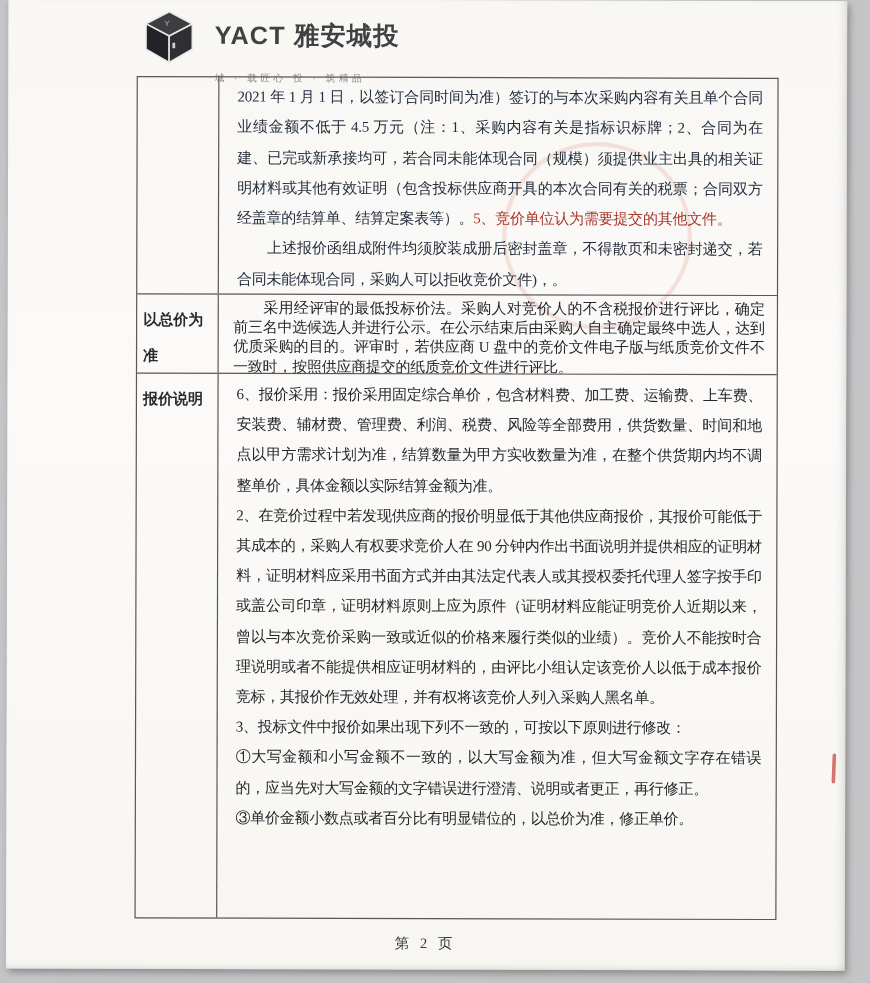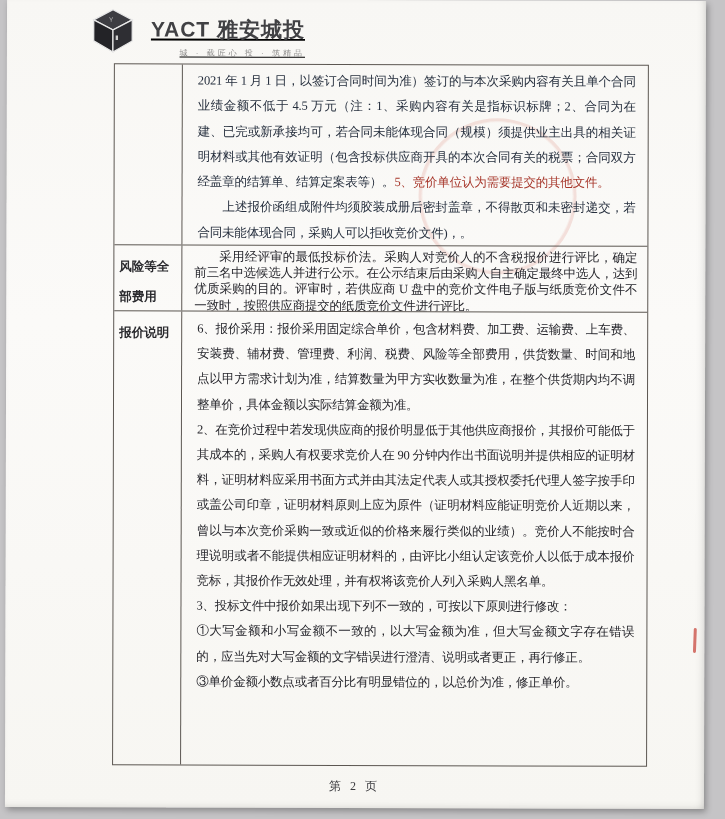--- a/index.html
+++ b/index.html
@@ -8,30 +8,30 @@
     background:#c5c4c6;
     font-family:"Liberation Serif","DejaVu Serif",serif;
   }
   .paper{
     position:absolute;left:6px;top:0;width:699px;height:808px;
     background:linear-gradient(180deg,#f8f7f4 0%,#fbfaf8 40%,#f7f6f2 100%);
     box-shadow:2px 3px 6px rgba(0,0,0,.30), inset -6px 0 10px -6px rgba(0,0,0,.18), inset 0 -5px 8px -5px rgba(0,0,0,.12);
     transform:rotate(.15deg);
   }
   
-  .logo-row{position:absolute;left:84px;top:8px;display:flex;gap:16px;align-items:flex-start;text-decoration:underline;}
+  .logo-row{position:absolute;left:112px;top:8px;display:flex;gap:16px;align-items:flex-start;}
   .cube{width:44px;height:47px;}
   .brand-block{padding-top:8px;}
   .brand{
     font-family:"Liberation Sans","DejaVu Sans",sans-serif;
     font-weight:700;font-size:21px;color:#414144;letter-spacing:1px;white-space:nowrap;
   }
   .tagline{
     font-family:"Liberation Sans","DejaVu Sans",sans-serif;
-    font-size:8px;color:#8e8d8c;letter-spacing:3px;margin-top:4px;white-space:nowrap;text-align:right;
+    font-size:8px;color:#8e8d8c;letter-spacing:3px;margin-top:16px;white-space:nowrap;
   }
   
   .doc-table{
     position:absolute;left:107px;top:64px;width:535px;height:702px;
     border:1px solid #5c5752;display:flex;flex-direction:column;box-sizing:border-box;
   }
   .t-row{display:flex;box-sizing:border-box;}
   .t-row + .t-row{border-top:1px solid #5c5752;}
   .row-1{height:180px;}
   .row-2{height:66px;}
@@ -93,21 +93,21 @@
 
     <div class="t-row row-1">
       <div class="cell-label"></div>
       <div class="cell-content">
         <p><span>2021 年 1 月 1 日，以签订合同时间为准）签订的与本次采购内容有关且单个合同业绩金额不低于 4.5 万元（注：1、采购内容有关是指标识标牌；2、合同为在建、已完或新承接均可，若合同未能体现合同（规模）须提供业主出具的相关证明材料或其他有效证明（包含投标供应商开具的本次合同有关的税票；合同双方经盖章的结算单、结算定案表等）。</span><span class="red-clause">5、竞价单位认为需要提交的其他文件。</span></p>
         <p class="indent">上述报价函组成附件均须胶装成册后密封盖章，不得散页和未密封递交，若合同未能体现合同，采购人可以拒收竞价文件)，。</p>
       </div>
     </div>
 
     <div class="t-row row-2">
-      <div class="cell-label">风险等全部费用</div>
+      <div class="cell-label">以总价为准</div>
       <div class="cell-content">
         <p class="indent">采用经评审的最低投标价法。采购人对竞价人的不含税报价进行评比，确定前三名中选候选人并进行公示。在公示结束后由采购人自主确定最终中选人，达到优质采购的目的。评审时，若供应商 U 盘中的竞价文件电子版与纸质竞价文件不一致时，按照供应商提交的纸质竞价文件进行评比。</p>
       </div>
     </div>
 
     <div class="t-row row-3">
       <div class="cell-label">报价说明</div>
       <div class="cell-content">
         <p>6、报价采用：报价采用固定综合单价，包含材料费、加工费、运输费、上车费、安装费、辅材费、管理费、利润、税费、风险等全部费用，供货数量、时间和地点以甲方需求计划为准，结算数量为甲方实收数量为准，在整个供货期内均不调整单价，具体金额以实际结算金额为准。</p>
         <p>2、在竞价过程中若发现供应商的报价明显低于其他供应商报价，其报价可能低于其成本的，采购人有权要求竞价人在 90 分钟内作出书面说明并提供相应的证明材料，证明材料应采用书面方式并由其法定代表人或其授权委托代理人签字按手印或盖公司印章，证明材料原则上应为原件（证明材料应能证明竞价人近期以来，曾以与本次竞价采购一致或近似的价格来履行类似的业绩）。竞价人不能按时合理说明或者不能提供相应证明材料的，由评比小组认定该竞价人以低于成本报价竞标，其报价作无效处理，并有权将该竞价人列入采购人黑名单。</p>

